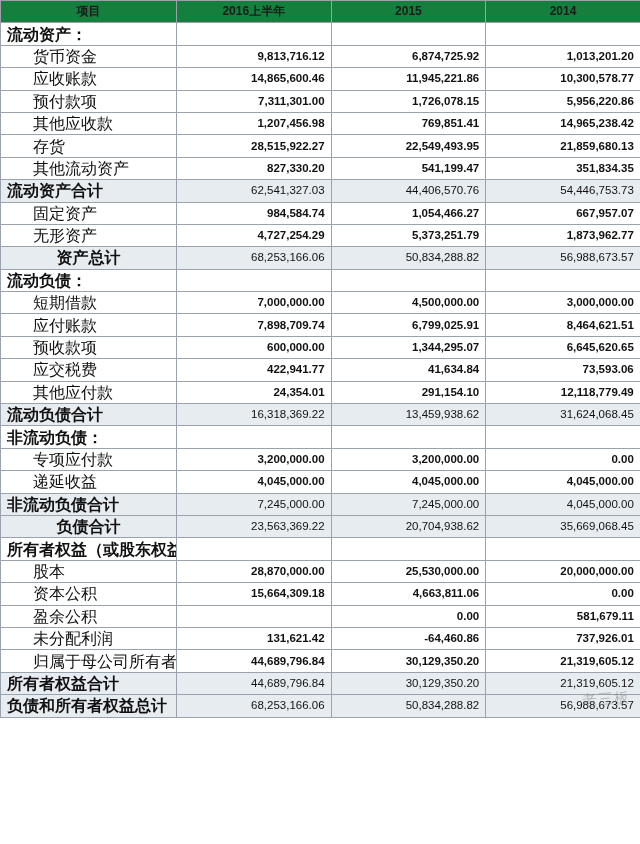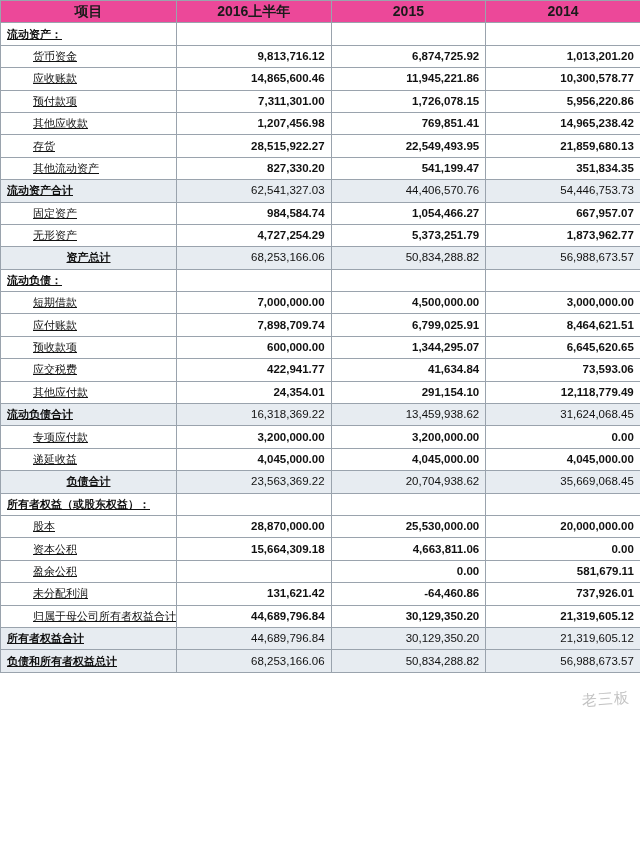--- a/index.html
+++ b/index.html
@@ -28,31 +28,30 @@
   table.balance-sheet td {
     border: 1px solid #9aa3ad;
     height: 22.4px;
     padding: 0 6px;
     box-sizing: border-box;
     white-space: nowrap;
     overflow: hidden;
     line-height: 21px;
   }
   thead th {
-    background: #ec4899;
+    background: #15803d;
     text-align: center;
     font-weight: bold;
-    font-size: 14px;
+    font-size: 12px;
     color: #1b1b1b;
     height: 25px;
   }
   td.item {
     text-align: left;
-    font-size: 11px;
-    text-decoration: underline;
+    font-size: 16px;
   }
   td.num {
     text-align: right;
     font-size: 11.5px;
     font-weight: bold;
   }
   tr.normal td.item { background: #ffffff; padding-left: 32px; }
   tr.normal td.num  { background: #ffffff; }
 
   
@@ -213,30 +212,42 @@
         <td class="num">24,354.01</td>
         <td class="num">291,154.10</td>
         <td class="num">12,118,779.49</td>
       </tr>
       <tr class="subtotal">
         <td class="item">流动负债合计</td>
         <td class="num">16,318,369.22</td>
         <td class="num">13,459,938.62</td>
         <td class="num">31,624,068.45</td>
       </tr>
+      <tr class="section">
+        <td class="item">非流动负债：</td>
+        <td class="num"></td>
+        <td class="num"></td>
+        <td class="num"></td>
+      </tr>
       <tr class="normal">
         <td class="item">专项应付款</td>
         <td class="num">3,200,000.00</td>
         <td class="num">3,200,000.00</td>
         <td class="num">0.00</td>
       </tr>
       <tr class="normal">
         <td class="item">递延收益</td>
         <td class="num">4,045,000.00</td>
         <td class="num">4,045,000.00</td>
+        <td class="num">4,045,000.00</td>
+      </tr>
+      <tr class="subtotal">
+        <td class="item">非流动负债合计</td>
+        <td class="num">7,245,000.00</td>
+        <td class="num">7,245,000.00</td>
         <td class="num">4,045,000.00</td>
       </tr>
       <tr class="total">
         <td class="item">负债合计</td>
         <td class="num">23,563,369.22</td>
         <td class="num">20,704,938.62</td>
         <td class="num">35,669,068.45</td>
       </tr>
       <tr class="section">
         <td class="item">所有者权益（或股东权益）：</td>

